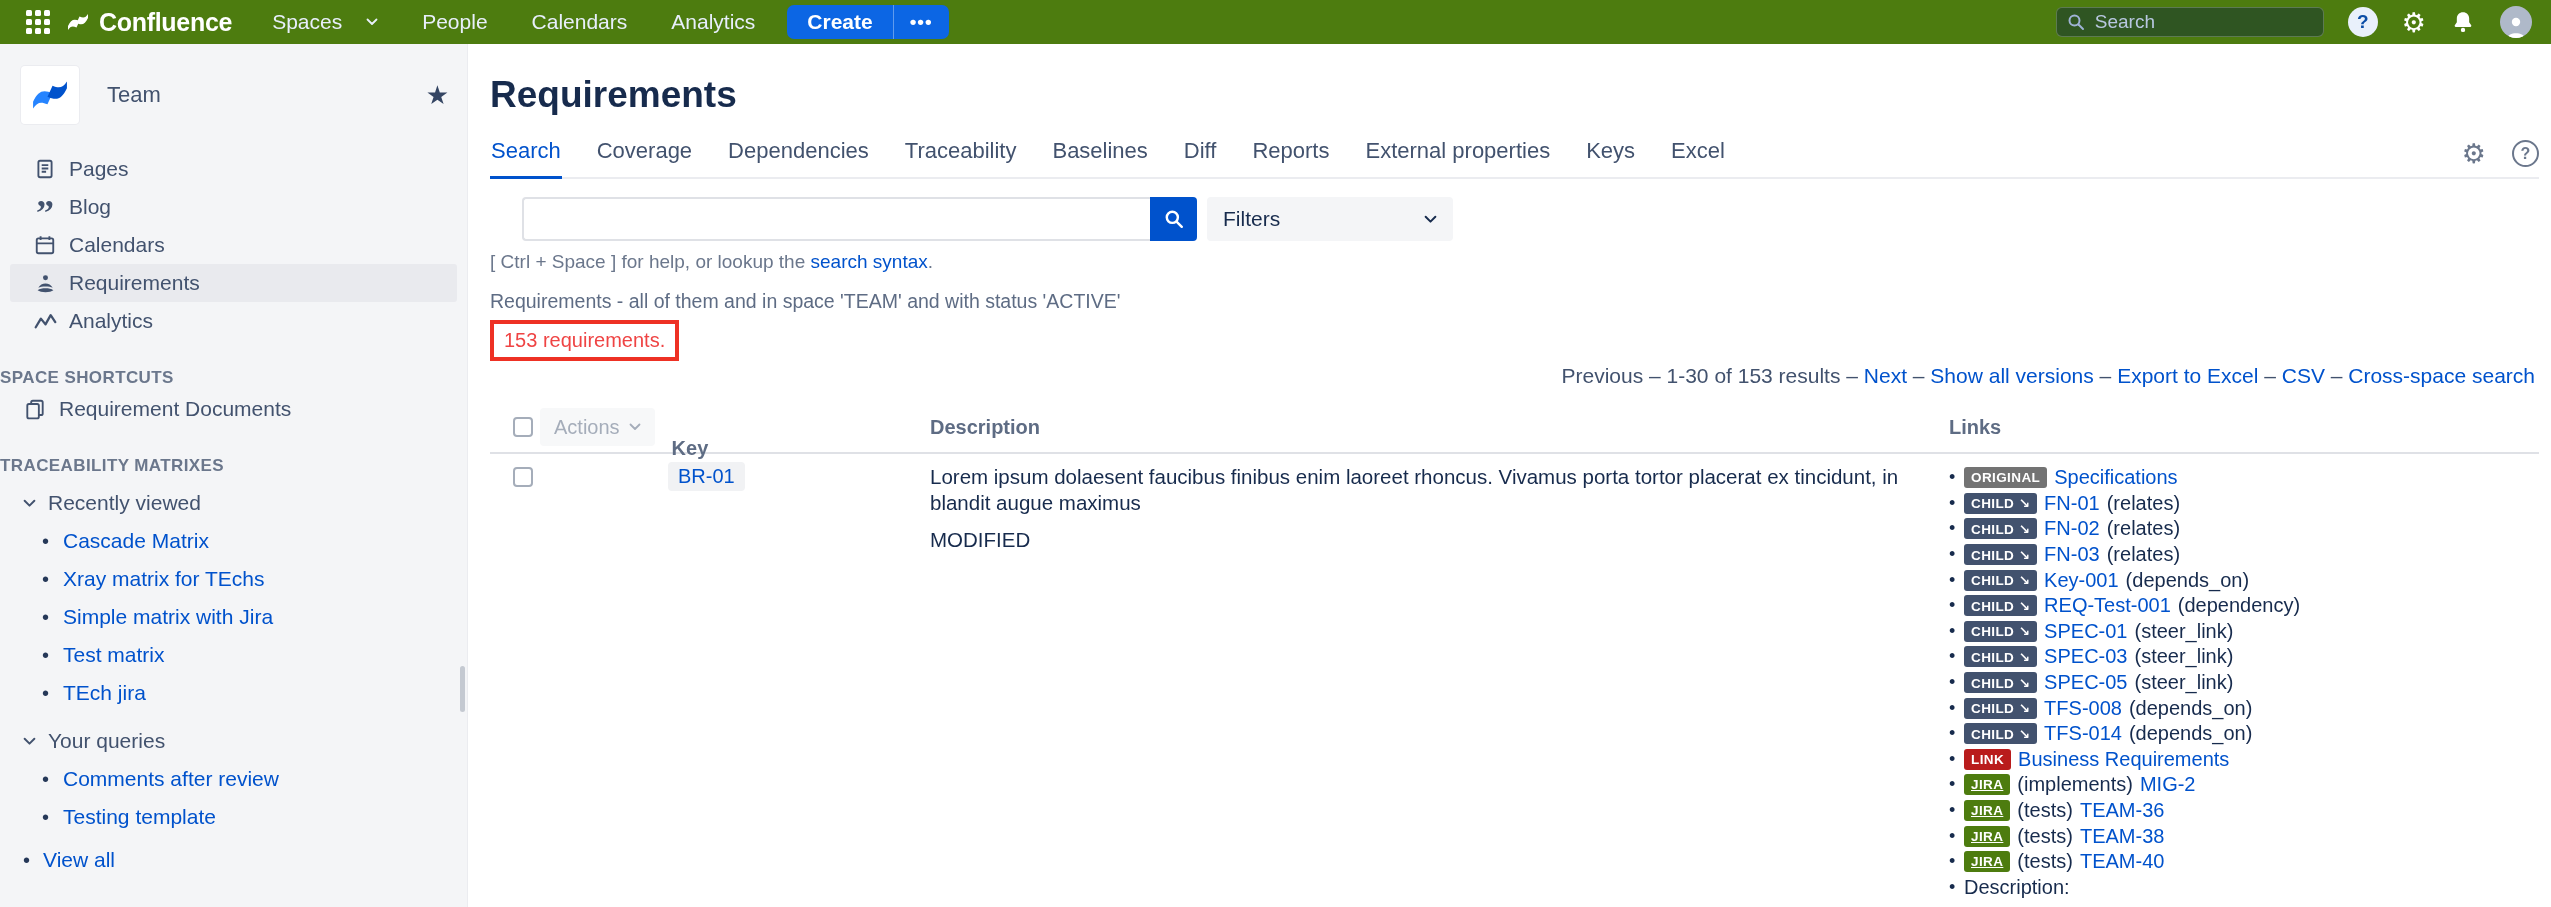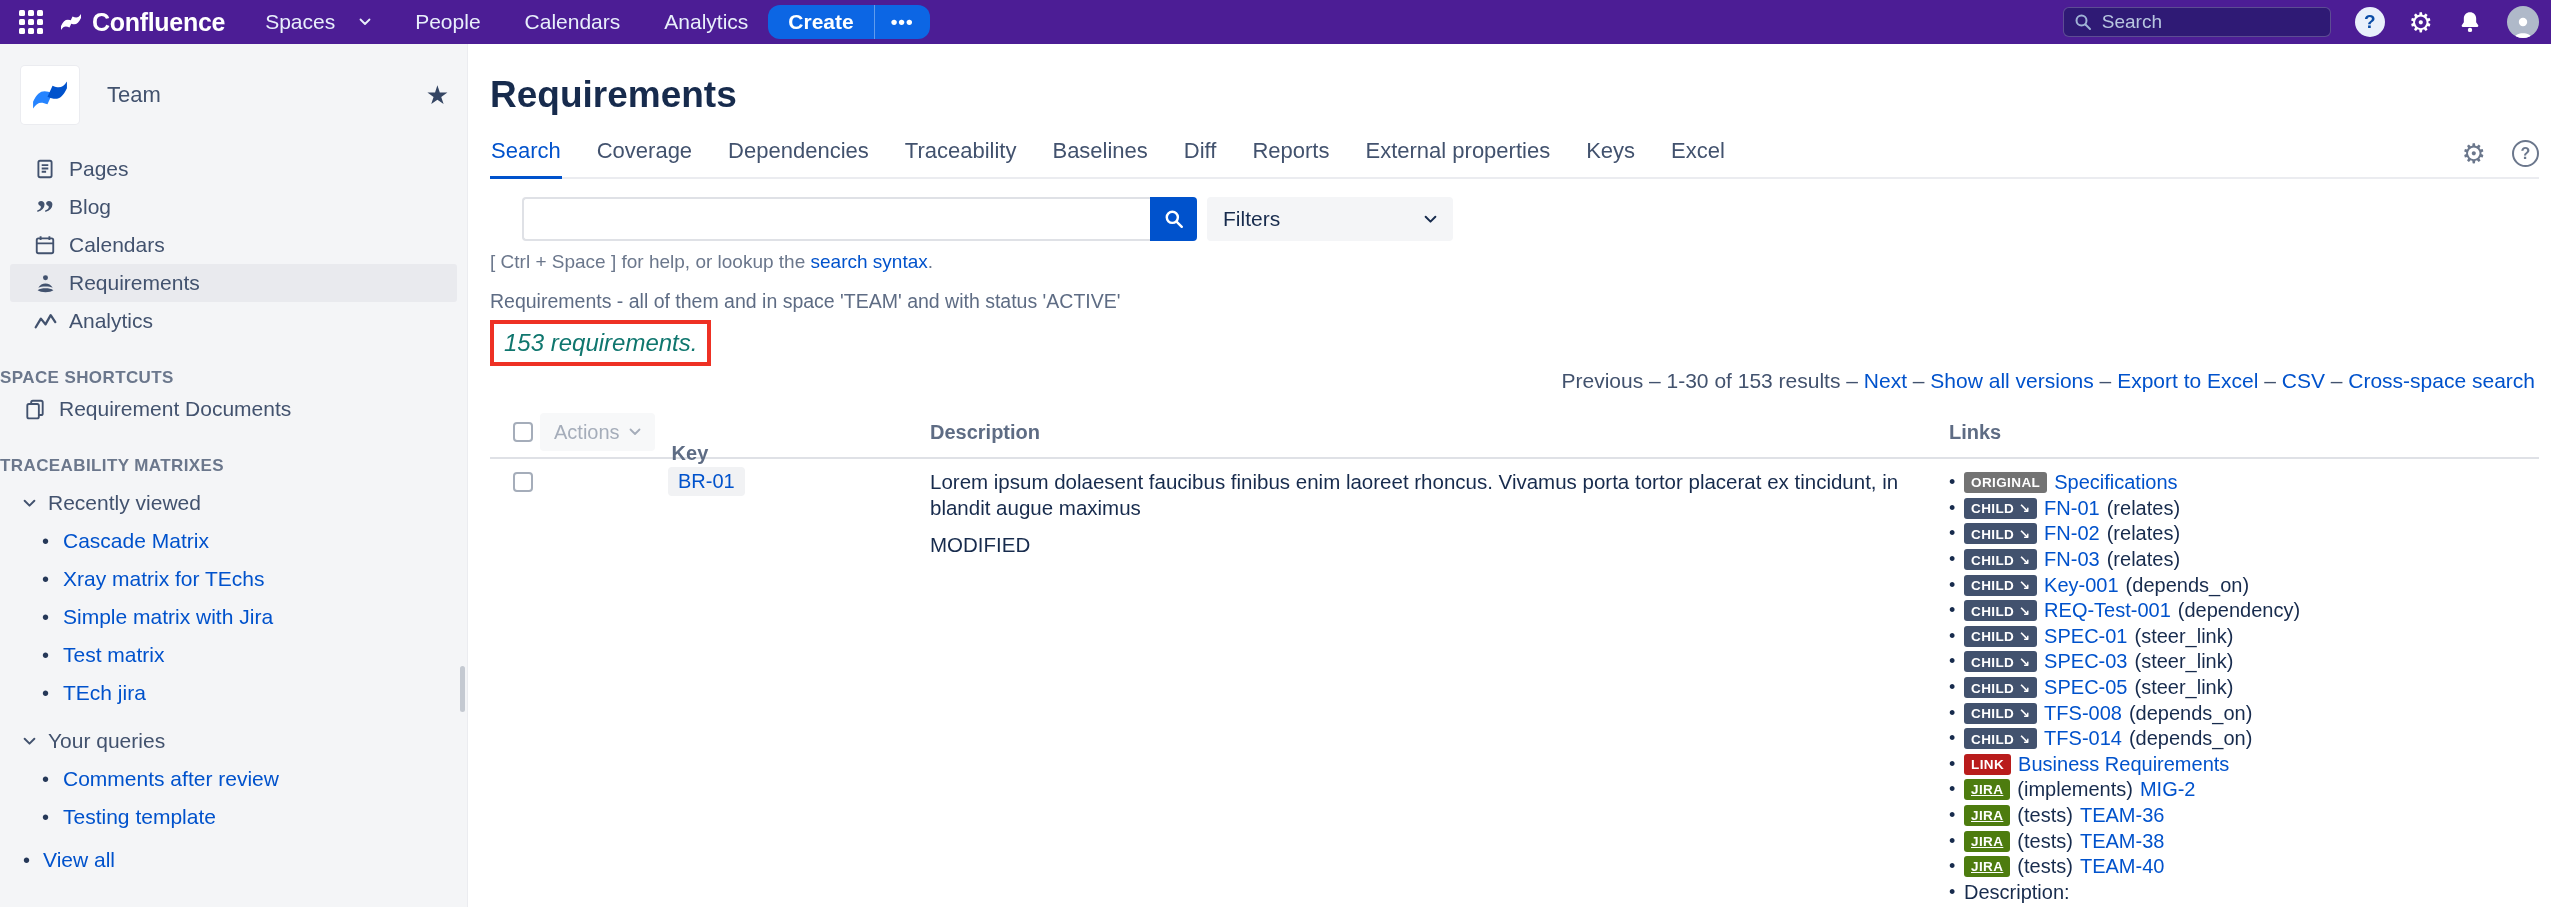--- a/index.html
+++ b/index.html
@@ -1,30 +1,30 @@
 <!DOCTYPE html>
 <html><head>
 <meta charset="utf-8">
 <style>
   * { box-sizing: border-box; }
   html,body { margin:0; padding:0; width:2551px; height:907px; overflow:hidden;
               background:#fff; font-family:"Liberation Sans","DejaVu Sans",sans-serif; }
 
   
-  .topbar { position:absolute; top:0; left:0; width:2551px; height:44px; background:#4c1d95;
-            display:flex; align-items:center; padding:0 12px; color:#fff; }
+  .topbar { position:absolute; top:0; left:0; width:2551px; height:44px; background:#4d7c0f;
+            display:flex; align-items:center; padding:0 19px; color:#fff; }
   .tb-grid { width:26px; height:26px; margin:0 8px 0 6px; display:grid;
              grid-template-columns:repeat(3,6px); grid-template-rows:repeat(3,6px); gap:3px;
              align-content:center; justify-content:center; cursor:pointer; }
   .tb-grid i { background:#fff; border-radius:1.5px; }
   .tb-logo { display:flex; align-items:center; gap:8px; margin-left:6px; cursor:pointer; }
   .tb-logo .product { font-size:25px; font-weight:700; letter-spacing:-0.3px; }
   .tb-nav { display:flex; align-items:center; gap:44px; margin-left:40px; }
   .tb-nav-item { font-size:21px; color:#E8EFFB; display:flex; align-items:center; gap:24px; cursor:pointer; }
-  .tb-create { margin-left:20px; display:flex; background:#0C66E4; border-radius:12px; overflow:hidden; height:34px; }
+  .tb-create { margin-left:32px; display:flex; background:#0C66E4; border-radius:7px; overflow:hidden; height:34px; }
   .tb-create .main { padding:0 20px; display:flex; align-items:center; font-size:21px; font-weight:700; cursor:pointer; }
   .tb-create .more { padding:0 16px; display:flex; align-items:center; border-left:1px solid rgba(255,255,255,.35);
                      font-size:19px; font-weight:700; letter-spacing:1px; cursor:pointer; }
   .tb-right { margin-left:auto; display:flex; align-items:center; gap:24px; }
   .tb-search { width:268px; height:30px; background:rgba(0,20,65,.38); border:1px solid rgba(255,255,255,.22);
                border-radius:6px; display:flex; align-items:center; padding:0 10px; gap:8px; }
   .tb-search input { background:transparent; border:none; outline:none; color:#fff; font-size:19px; width:100%; }
   .tb-search input::placeholder { color:#B8C7E0; }
   .tb-help { width:30px; height:30px; border-radius:50%; background:#E9F0FB; color:#0B4DA6;
              display:flex; align-items:center; justify-content:center; font-weight:700; font-size:19px; cursor:pointer; }
@@ -84,21 +84,21 @@
              font-size:21px; padding:0 12px; outline:none; color:#172B4D; }
   .q-btn { width:47px; height:44px; background:#0052CC; border:none; border-radius:0 4px 4px 0;
            display:flex; align-items:center; justify-content:center; cursor:pointer; }
   .filters { width:246px; height:44px; background:#F4F5F7; border-radius:4px; margin-left:10px;
              display:flex; align-items:center; padding:0 16px; font-size:21px; color:#172B4D; cursor:pointer; }
   .filters .chev { margin-left:auto; color:#42526E; }
   .help-line { margin-top:10px; font-size:19px; color:#6B778C; }
   .help-line a { color:#0052CC; text-decoration:none; cursor:pointer; }
   .summary-line { margin-top:17px; font-size:19.5px; color:#5E6C84; }
   .count-box { display:inline-block; margin-top:7px; border:4px solid #EE3124; padding:5px 10px; }
-  .count-text { font-size:24px; color:#0f766e;font-style:italic; }
+  .count-text { font-size:20px; color:#ef4444; }
   .pagination { margin-top:3px; text-align:right; font-size:21px; color:#42526E; padding-right:4px; }
   .pagination a { color:#0052CC; text-decoration:none; cursor:pointer; }
   .pagination .sep { color:#42526E; }
 
   
   .req-table { margin-top:14px; }
   .t-head { display:flex; align-items:center; height:52px; border-bottom:2px solid #DFE1E6; }
   .col-sel { width:50px; flex:none; }
   .col-key { width:390px; flex:none; display:flex; align-items:center; }
   .col-desc { width:1019px; flex:none; padding-right:34px; }

